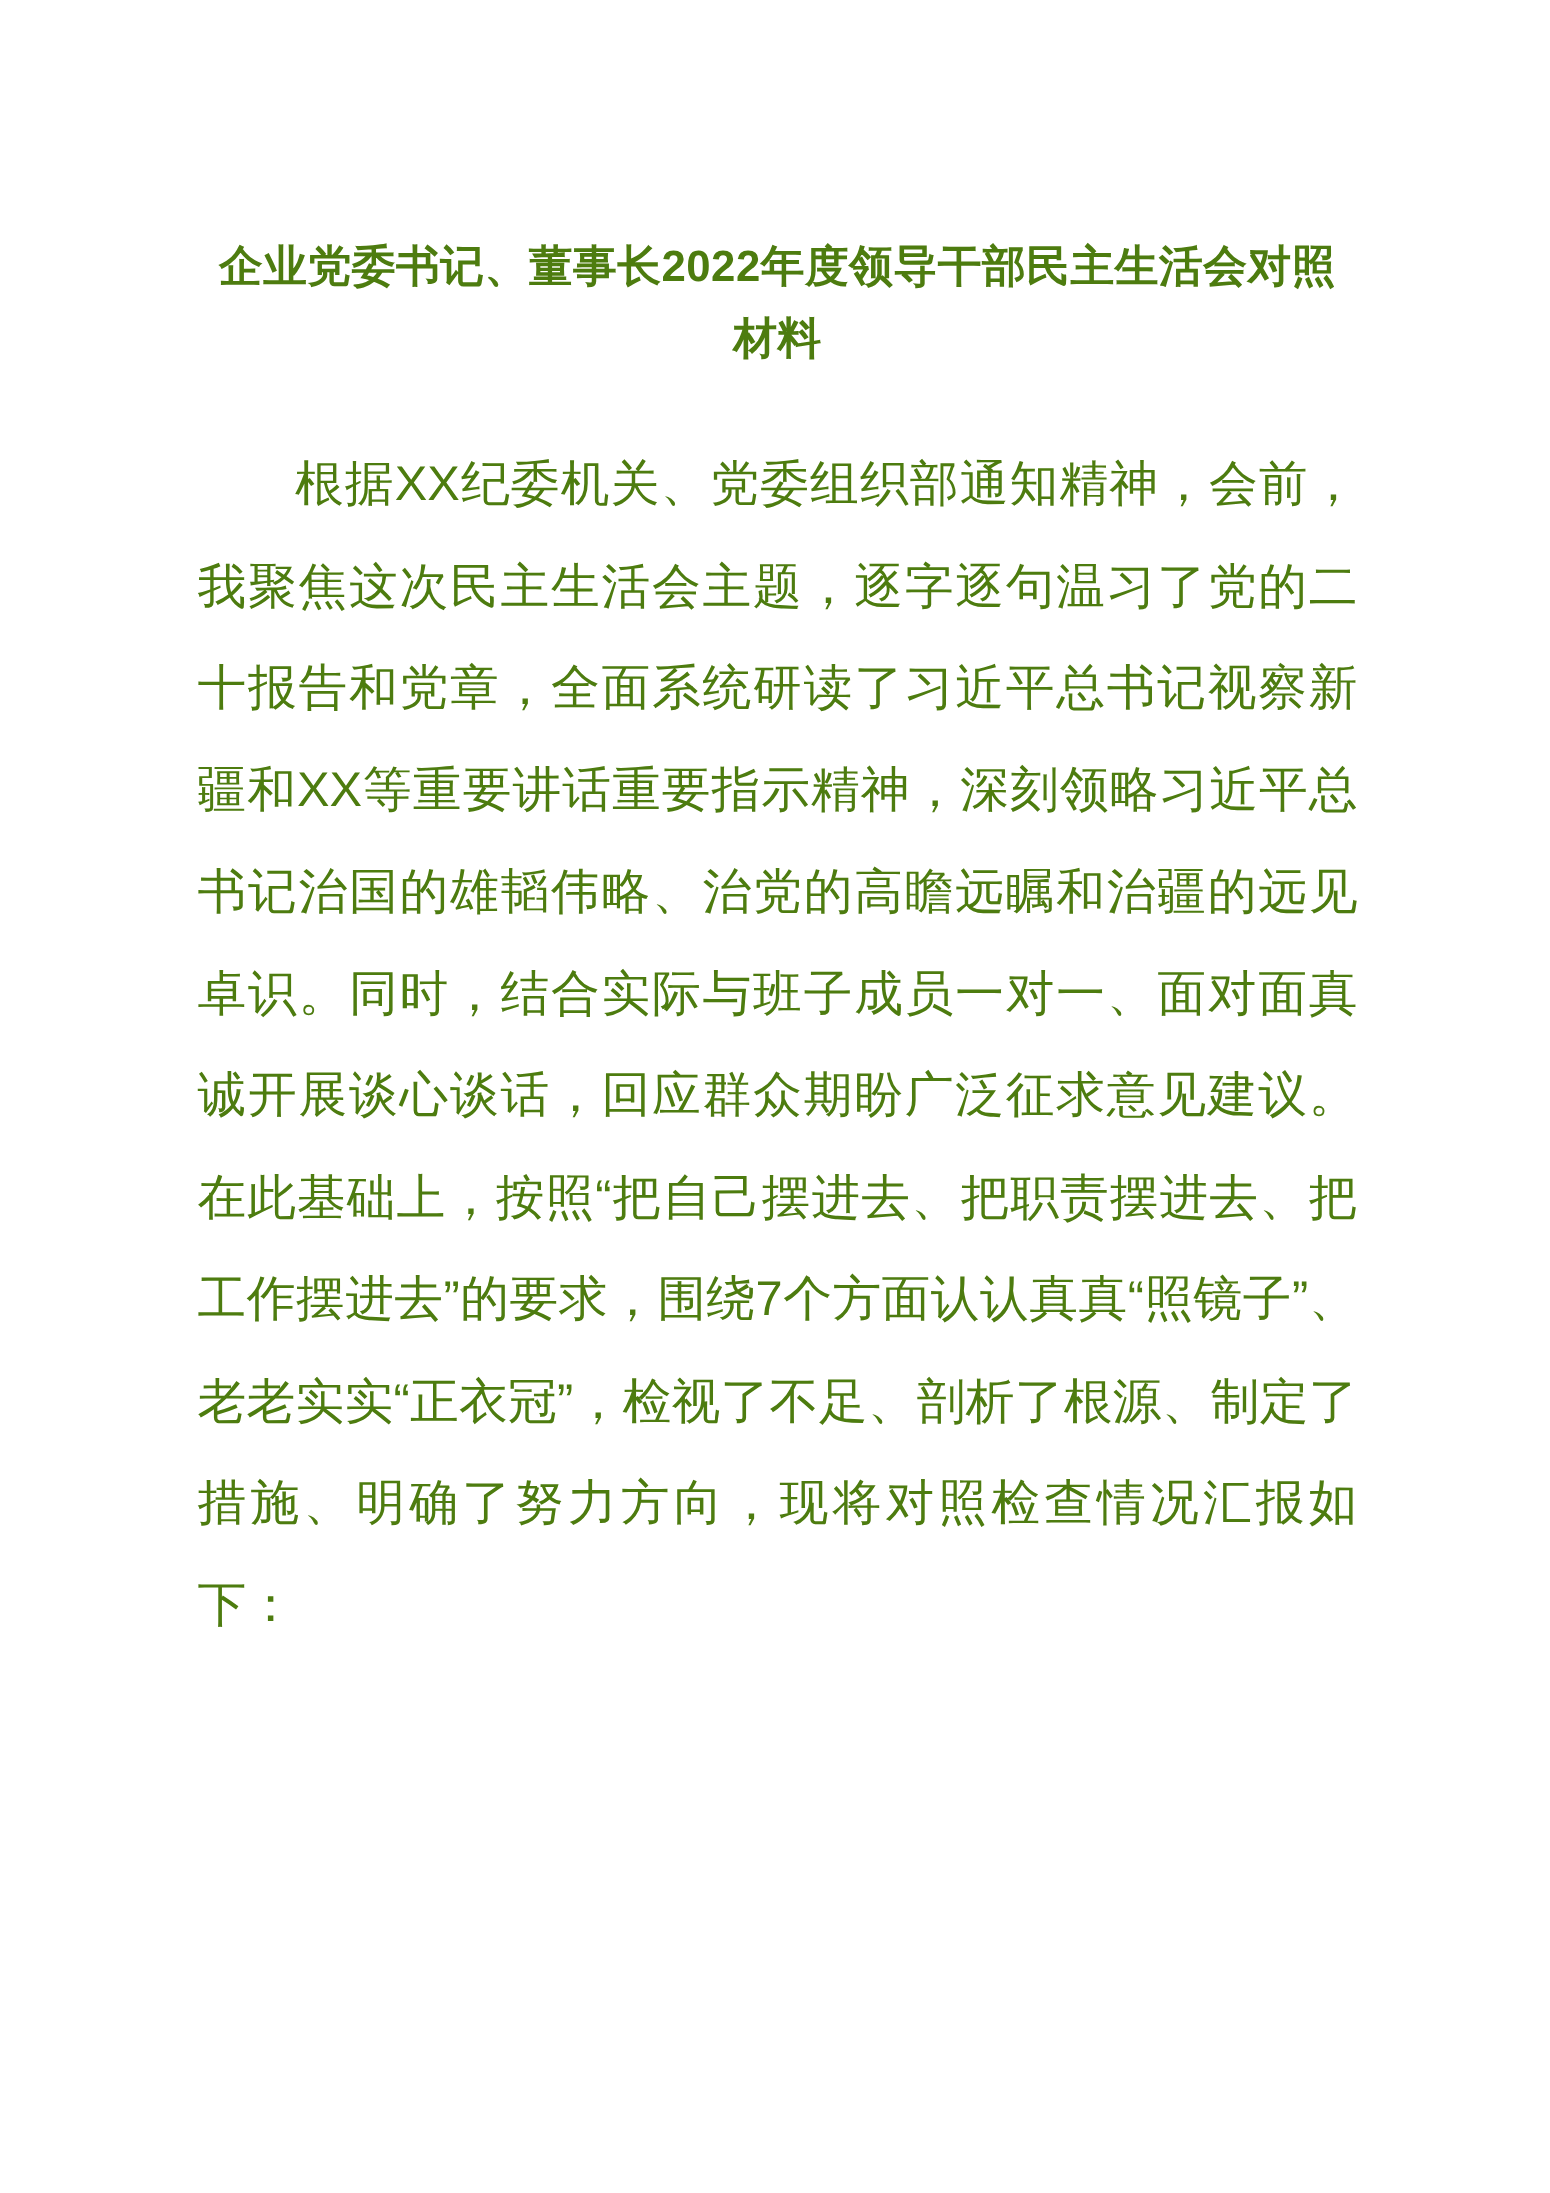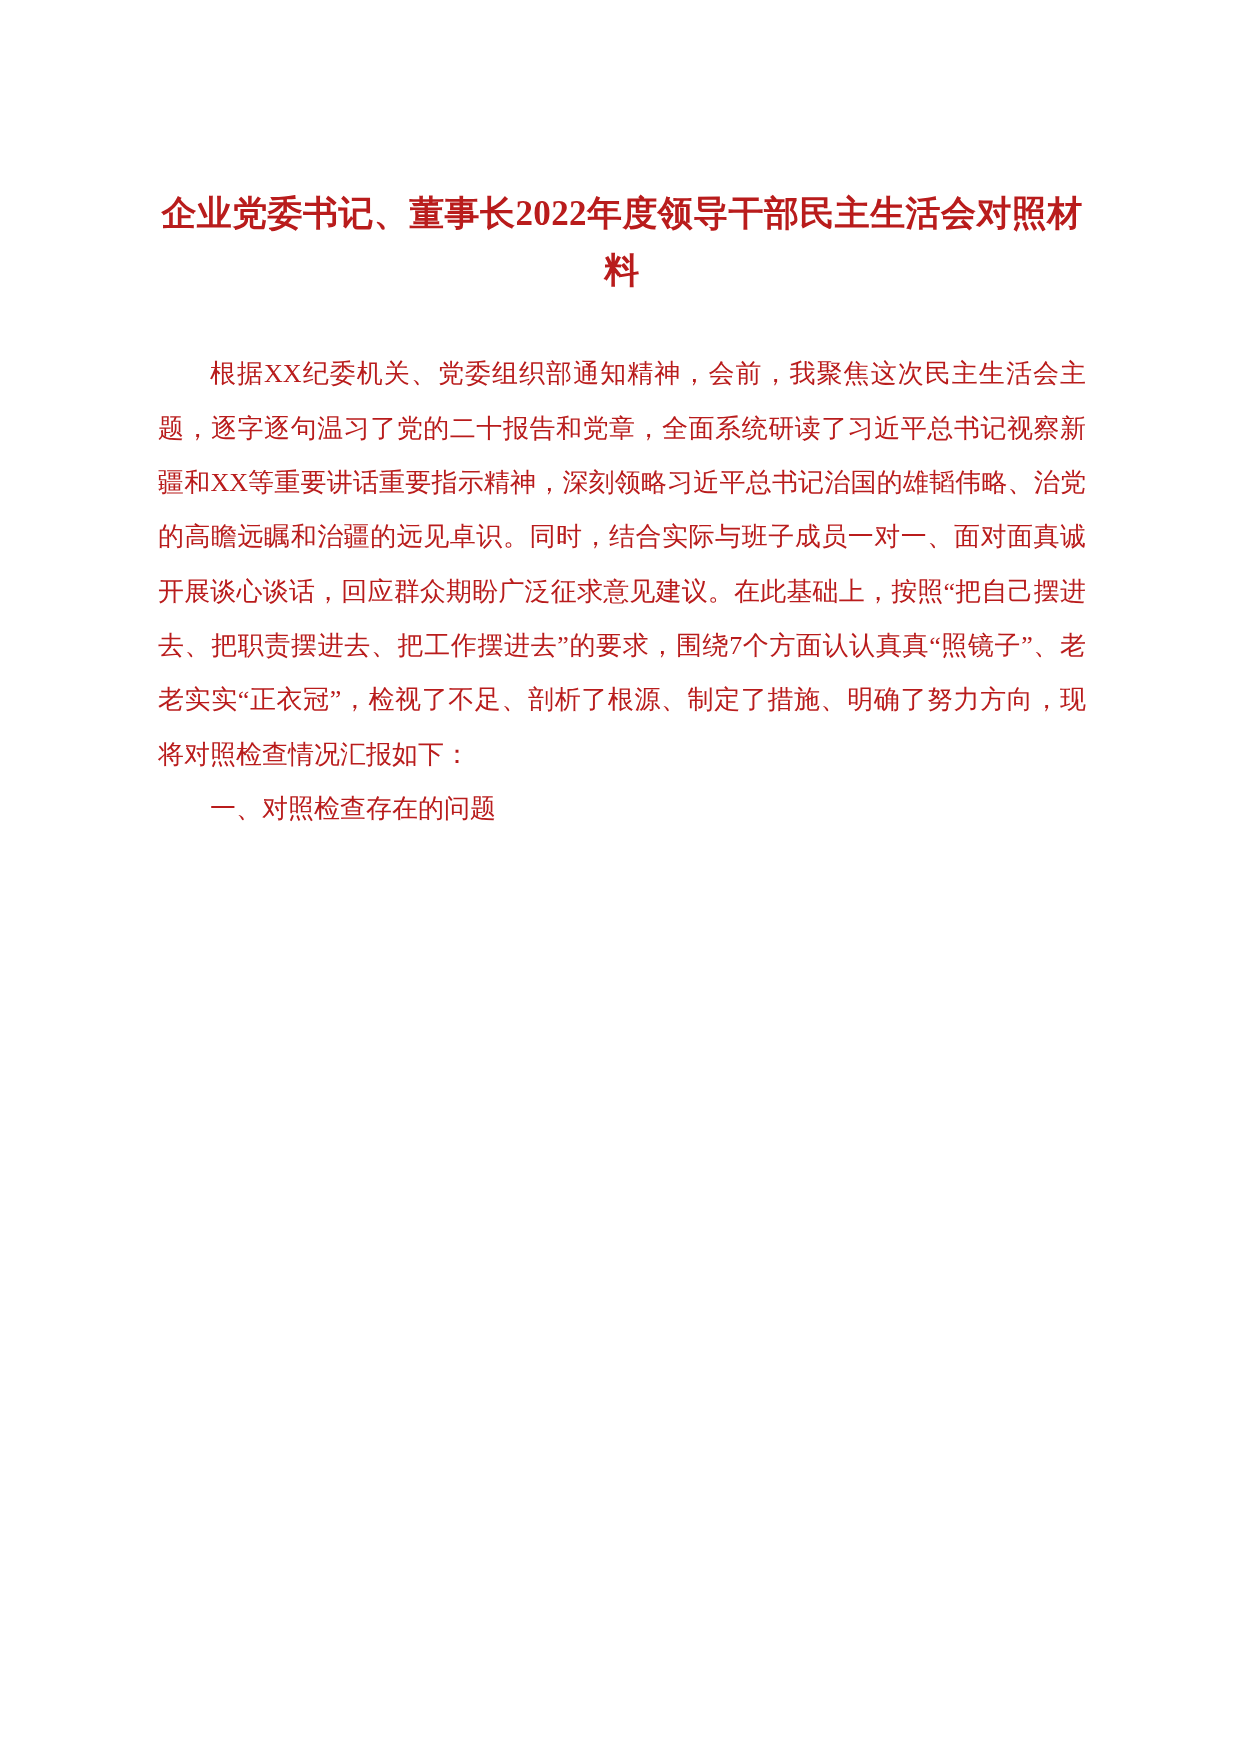--- a/index.html
+++ b/index.html
@@ -8,43 +8,43 @@
     background: #ffffff;
   }
   .page {
     position: relative;
     width: 1240px;
     height: 1754px;
     background: #ffffff;
     margin: 0 auto;
     box-sizing: border-box;
     overflow: hidden;
-    font-family: Liberation Serif, serif;
-    color: #b91c1c;
+    font-family: Liberation Sans, sans-serif;
+    color: #4d7c0f;
   }
   .content {
     position: absolute;
     left: 158px;
     top: 186px;
     width: 928px;
   }
   .doc-title {
     font-size: 35px;
     font-weight: 700;
     line-height: 1.62;
     text-align: center;
     letter-spacing: 0.4px;
     margin: 0 0 0 0;
     word-break: break-all;
   }
   .body-block {
     margin-top: 48px;
   }
   p.para {
-    font-size: 26px;
+    font-size: 39px;
     line-height: 2.09;
     margin: 0;
     text-align: justify;
     text-justify: inter-ideograph;
     text-indent: 2em;
     word-break: break-all;
     letter-spacing: 0px;
   }
   p.para + p.para {
     margin-top: 0;
@@ -55,19 +55,18 @@
 
 <div class="page">
   <div class="content">
 
     <h1 class="doc-title">企业党委书记、董事长2022年度领导干部民主生活会对照材料</h1>
 
     <div class="body-block">
 
       <p class="para">根据XX纪委机关、党委组织部通知精神，会前，我聚焦这次民主生活会主题，逐字逐句温习了党的二十报告和党章，全面系统研读了习近平总书记视察新疆和XX等重要讲话重要指示精神，深刻领略习近平总书记治国的雄韬伟略、治党的高瞻远瞩和治疆的远见卓识。同时，结合实际与班子成员一对一、面对面真诚开展谈心谈话，回应群众期盼广泛征求意见建议。在此基础上，按照“把自己摆进去、把职责摆进去、把工作摆进去”的要求，围绕7个方面认认真真“照镜子”、老老实实“正衣冠”，检视了不足、剖析了根源、制定了措施、明确了努力方向，现将对照检查情况汇报如下：</p>
 
-      <p class="para">一、对照检查存在的问题</p>
 
 
 
     </div>
   </div>
 </div>
 
 </body></html>

